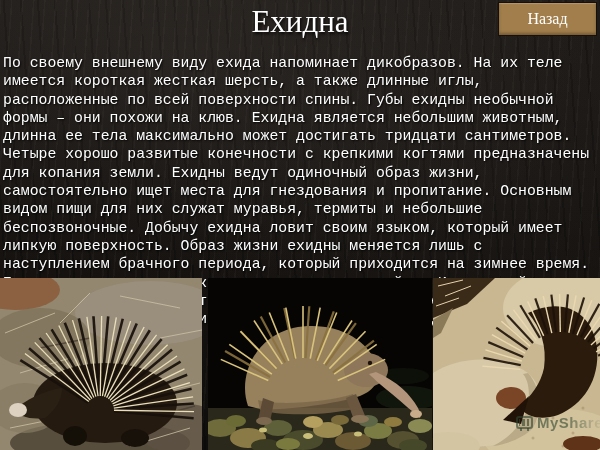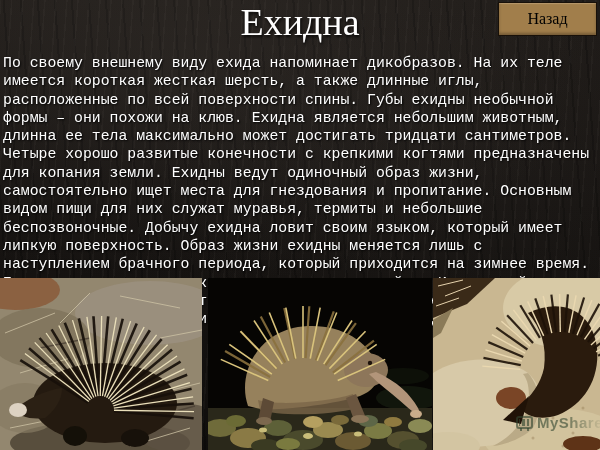--- a/index.html
+++ b/index.html
@@ -8,28 +8,28 @@
     font-family:"Liberation Serif",serif;
     background:
       radial-gradient(120% 90% at 32% 14%, rgba(110,102,94,.14), transparent 55%),
       radial-gradient(90% 70% at 75% 40%, rgba(95,88,80,.08), transparent 55%),
       repeating-linear-gradient(94deg, rgba(210,200,188,.035) 0 1.5px, rgba(0,0,0,0) 1.5px 11px),
       repeating-linear-gradient(86deg, rgba(0,0,0,.22) 0 2px, rgba(40,35,31,0) 2px 17px),
       linear-gradient(180deg,#211d1a 0%,#171412 45%,#100e0c 100%);
   }
   .title{
     position:absolute;top:0;left:0;width:600px;height:48px;
-    text-align:center;color:#fff;font-size:38px;line-height:44px;
+    text-align:center;color:#fff;font-size:31px;line-height:44px;
     text-shadow:1px 2px 3px rgba(0,0,0,.85);
   }
   .back-btn{
     position:absolute;top:2px;right:3px;width:99px;height:34px;
     background:#a17e4b;border:1px solid #181008;box-sizing:border-box;
     box-shadow:inset 0 -2px 3px rgba(0,0,0,.28), inset 0 1px 1px rgba(255,240,210,.25);
-    color:#000000;font-size:16px;line-height:32px;text-align:center;cursor:pointer;
+    color:#ffffff;font-size:16px;line-height:32px;text-align:center;cursor:pointer;
   }
   .body-text{
     position:absolute;top:54px;left:3px;width:594px;
     color:#ffffff;font-size:14.8px;line-height:18.3px;text-align:left;
     text-shadow:1px 1px 2px rgba(0,0,0,.9);
     font-family:Liberation Mono, monospace;
   }
   .photo{position:absolute;top:278px;height:172px;overflow:hidden;background:#111;}
   .photo svg{display:block;width:100%;height:100%;}
   #ph1{left:0;width:202px;}

